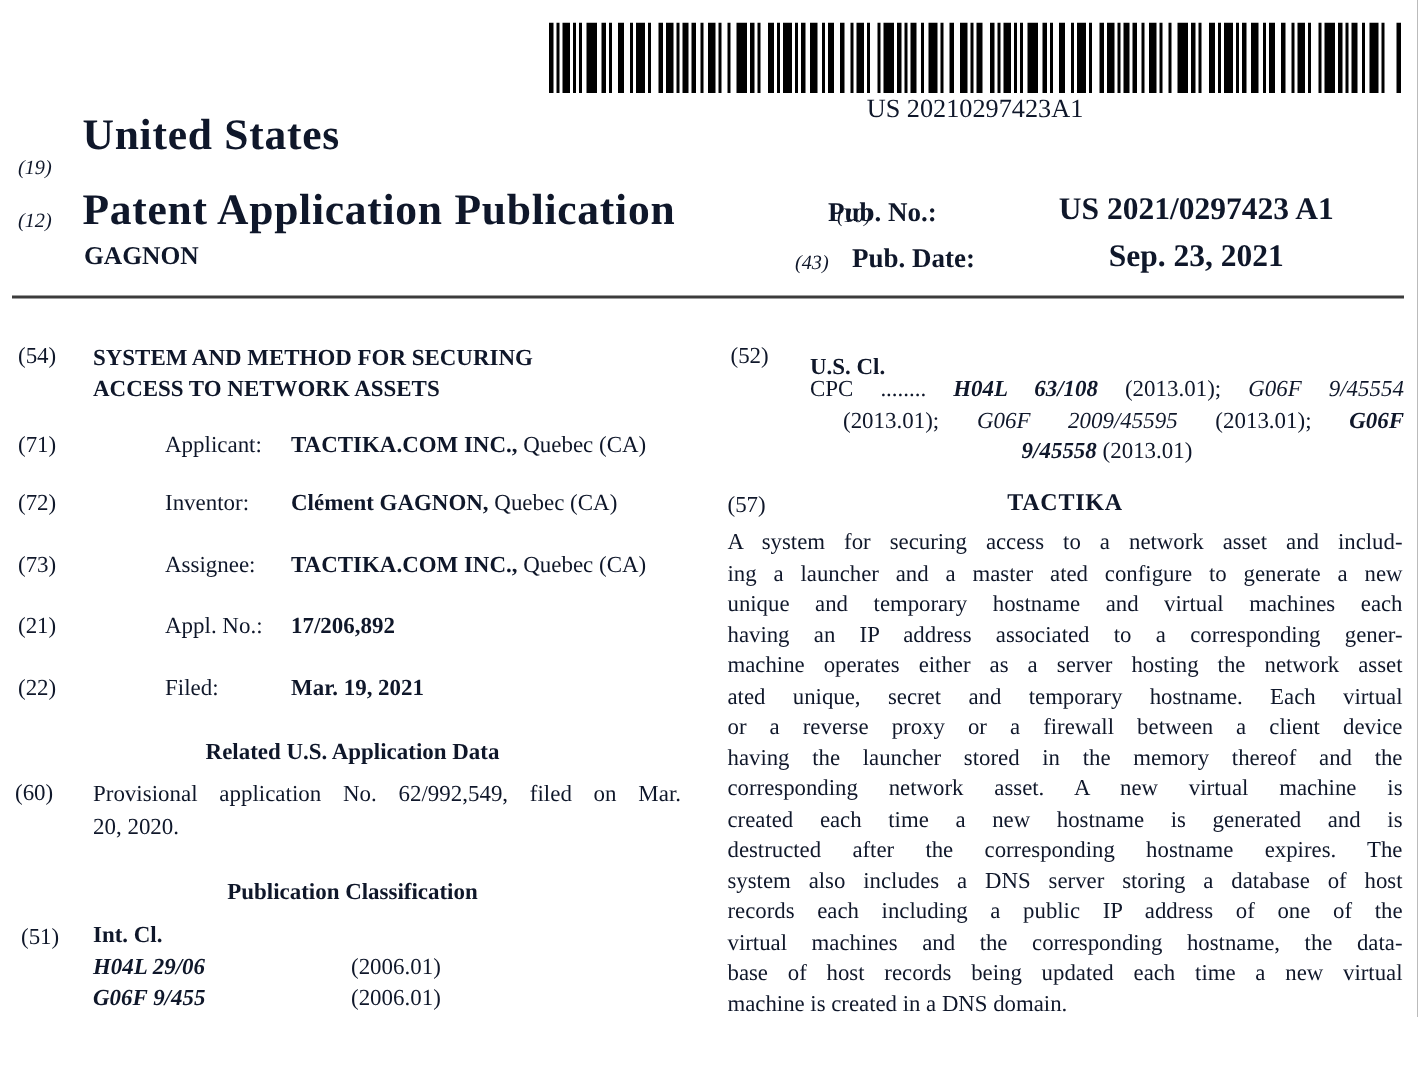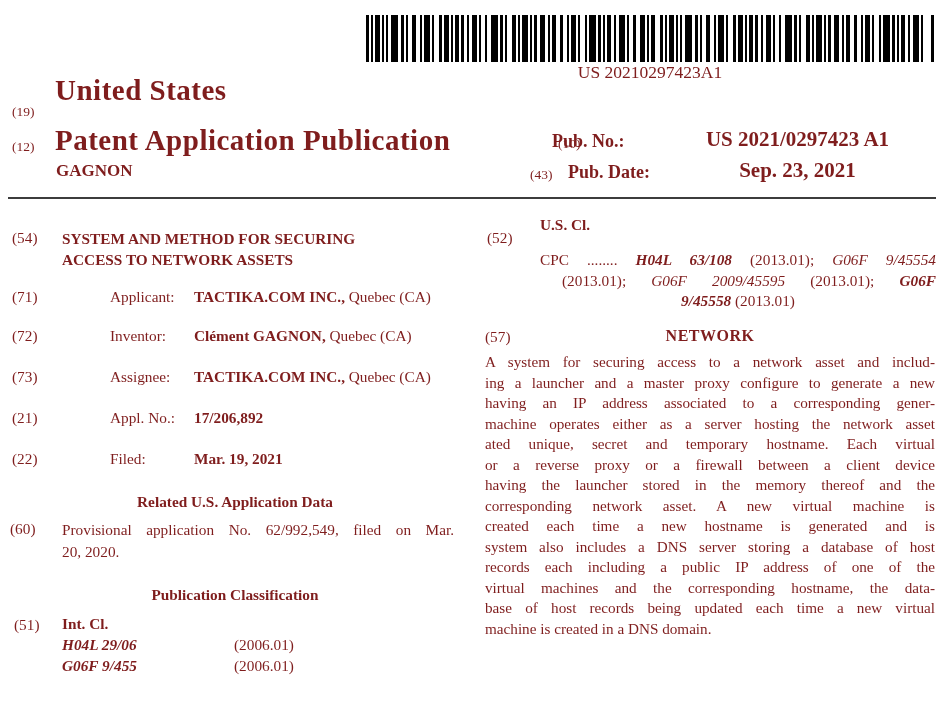--- a/index.html
+++ b/index.html
@@ -2,28 +2,28 @@
 <html><head>
 <meta charset="utf-8">
 <style>
   html, body { margin: 0; padding: 0; background: #888; }
   .page {
     position: relative;
     width: 945px;
     height: 726px;
     background: #ffffff;
     font-family: "Liberation Serif", "DejaVu Serif", serif;
-    color: #7f1d1d;
+    color: #0f172a;
     overflow: hidden;
   }
   .abs { position: absolute; }
   .b  { font-weight: bold; }
   .i  { font-style: italic; }
   .bi { font-weight: bold; font-style: italic; }
-  .code { font-size: 13.5px; }
+  .code { font-size: 13.5px; font-style: italic; }
   .body-text { font-size: 15.3px; }
   .just { text-align: justify; text-align-last: justify; }
   .right { text-align: center; }
   .center { text-align: center; }
   .label-col { display: inline-block; width: 84px; margin-left: 48px; }
   .rule {
     position: absolute;
     left: 8px; top: 197px;
     width: 928px; height: 2px;
     background: #3c3c3c;
@@ -203,47 +203,49 @@
       <span class="bi">H04L 29/06</span>
       <span class="intcl-ver">(2006.01)</span>
     </div>
     <div class="intcl-row">
       <span class="bi">G06F 9/455</span>
       <span class="intcl-ver">(2006.01)</span>
     </div>
   </div>
 
   <span class="abs body-text" style="left:487px; top:229px;">(52)</span>
-  <span class="abs b body-text" style="left:540px; top:216px;">U.S. Cl.</span>
+  <span class="abs b body-text" style="left:540px; top:236px;">U.S. Cl.</span>
 
   <div class="abs body-text" style="left:540px; top:250px; width:396px;">
     <div class="cpc-line just">
       <span>CPC ........ </span><span class="bi">H04L 63/108</span><span> (2013.01); </span><span class="i">G06F 9/45554</span>
     </div>
     <div class="cpc-line just" style="padding-left:22px;">
       <span>(2013.01); </span><span class="i">G06F 2009/45595</span><span> (2013.01); </span><span class="bi">G06F</span>
     </div>
     <div class="cpc-line right">
       <span class="bi">9/45558</span><span> (2013.01)</span>
     </div>
   </div>
 
   <span class="abs body-text" style="left:485px; top:328px;">(57)</span>
-  <div class="abs b center" style="left:485px; top:327px; width:450px; font-size:16px; letter-spacing:0.5px;">NETWORK</div>
+  <div class="abs b center" style="left:485px; top:327px; width:450px; font-size:16px; letter-spacing:0.5px;">TACTIKA</div>
 
   <div class="abs" style="left:485px; top:352px; width:450px; font-size:15.2px;">
     <div class="abstract-line just">A system for securing access to a network asset and includ-</div>
-    <div class="abstract-line just">ing a launcher and a master proxy configure to generate a new</div>
+    <div class="abstract-line just">ing a launcher and a master ated configure to generate a new</div>
+    <div class="abstract-line just">unique and temporary hostname and virtual machines each</div>
     <div class="abstract-line just">having an IP address associated to a corresponding gener-</div>
     <div class="abstract-line just">machine operates either as a server hosting the network asset</div>
     <div class="abstract-line just">ated unique, secret and temporary hostname. Each virtual</div>
     <div class="abstract-line just">or a reverse proxy or a firewall between a client device</div>
     <div class="abstract-line just">having the launcher stored in the memory thereof and the</div>
     <div class="abstract-line just">corresponding network asset. A new virtual machine is</div>
     <div class="abstract-line just">created each time a new hostname is generated and is</div>
+    <div class="abstract-line just">destructed after the corresponding hostname expires. The</div>
     <div class="abstract-line just">system also includes a DNS server storing a database of host</div>
     <div class="abstract-line just">records each including a public IP address of one of the</div>
     <div class="abstract-line just">virtual machines and the corresponding hostname, the data-</div>
     <div class="abstract-line just">base of host records being updated each time a new virtual</div>
     <div class="abstract-line">machine is created in a DNS domain.</div>
   </div>
 
 </div>
 
 </body></html>

